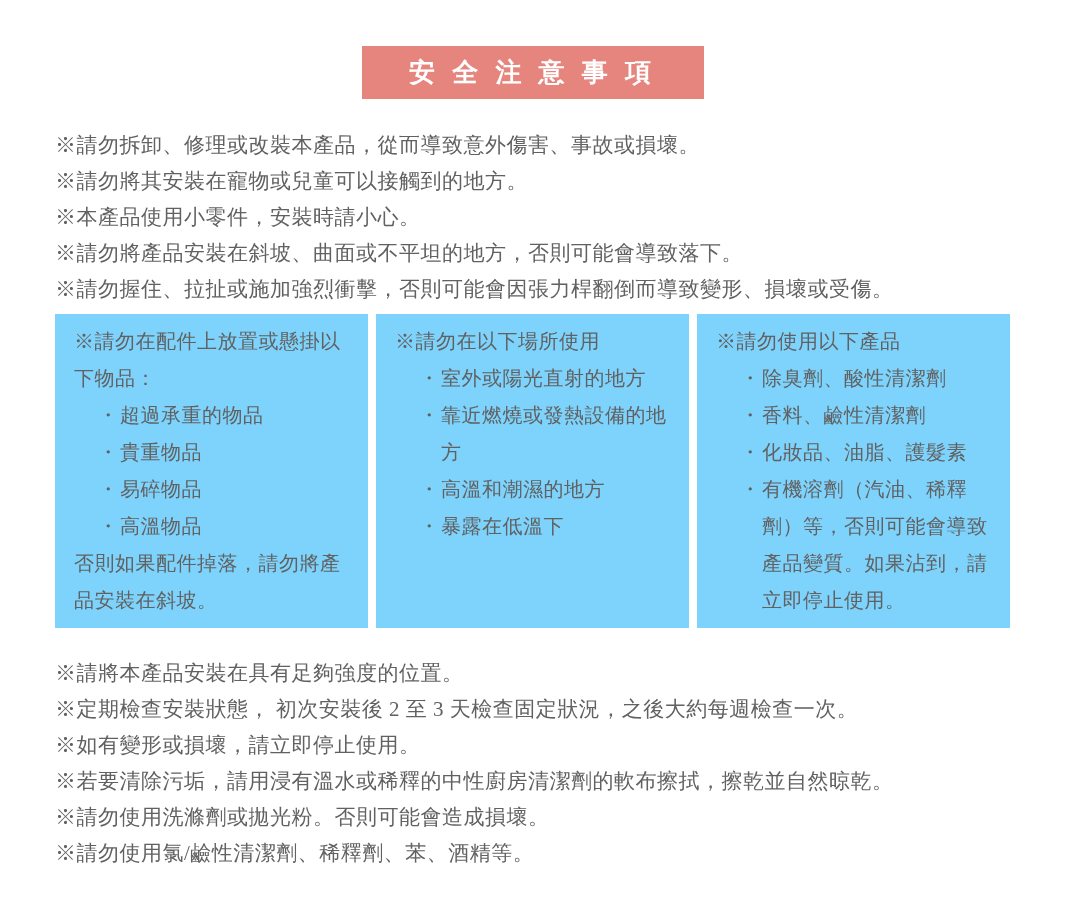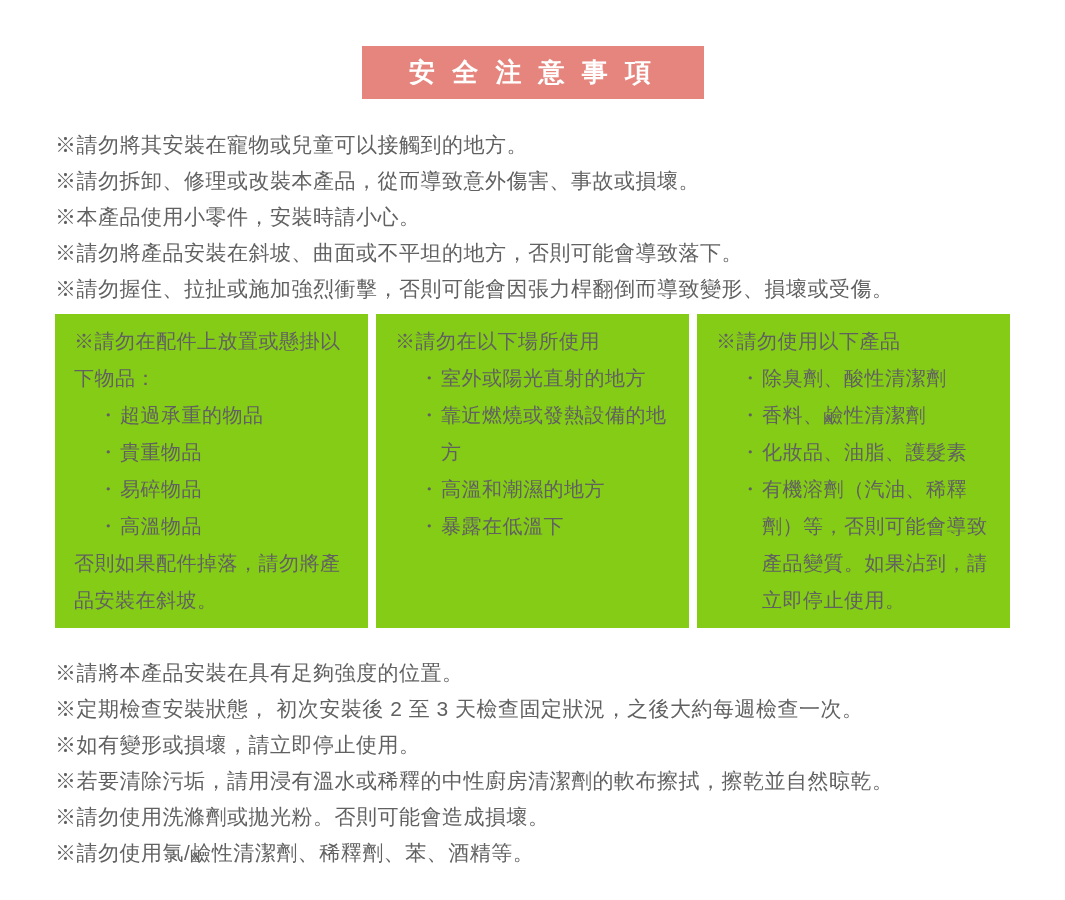--- a/index.html
+++ b/index.html
@@ -34,31 +34,31 @@
     align-items: center;
     justify-content: center;
   }
   
   .notes {
     font-size: 21px;
     line-height: 36px;
     letter-spacing: 0.5px;
   }
   .top-notes { margin-top: 28px; }
-  .bottom-notes { margin-top: 27px; }
+  .bottom-notes { margin-top: 27px; font-family: Liberation Serif, serif; }
   
   .boxes {
     margin-top: 7px;
     display: grid;
     grid-template-columns: repeat(3, 1fr);
     gap: 8px;
   }
   .box {
     box-sizing: border-box;
-    background: #84cc16;
+    background: #7dd3fc;
     min-height: 307px;
     padding: 9px 16px 9px 19px;
     font-size: 20px;
     line-height: 37px;
     letter-spacing: 0.5px;
   }
   .box-heading { }
   .bullet-item {
     display: flex;
     margin-left: 24px;
@@ -73,22 +73,22 @@
 </head>
 <body>
 
 <div class="page">
 
   <div class="header-badge">
     <span>安 全 注 意 事 項</span>
   </div>
 
   <div class="notes top-notes">
+    <div class="note">※請勿拆卸、修理或改裝本產品，從而導致意外傷害、事故或損壞。</div>
     <div class="note">※請勿將其安裝在寵物或兒童可以接觸到的地方。</div>
-    <div class="note">※請勿拆卸、修理或改裝本產品，從而導致意外傷害、事故或損壞。</div>
     <div class="note">※本產品使用小零件，安裝時請小心。</div>
     <div class="note">※請勿將產品安裝在斜坡、曲面或不平坦的地方，否則可能會導致落下。</div>
     <div class="note">※請勿握住、拉扯或施加強烈衝擊，否則可能會因張力桿翻倒而導致變形、損壞或受傷。</div>
   </div>
 
   <div class="boxes">
 
     <section class="box">
       <div class="box-heading">※請勿在配件上放置或懸掛以下物品：</div>
       <div class="bullet-item">

